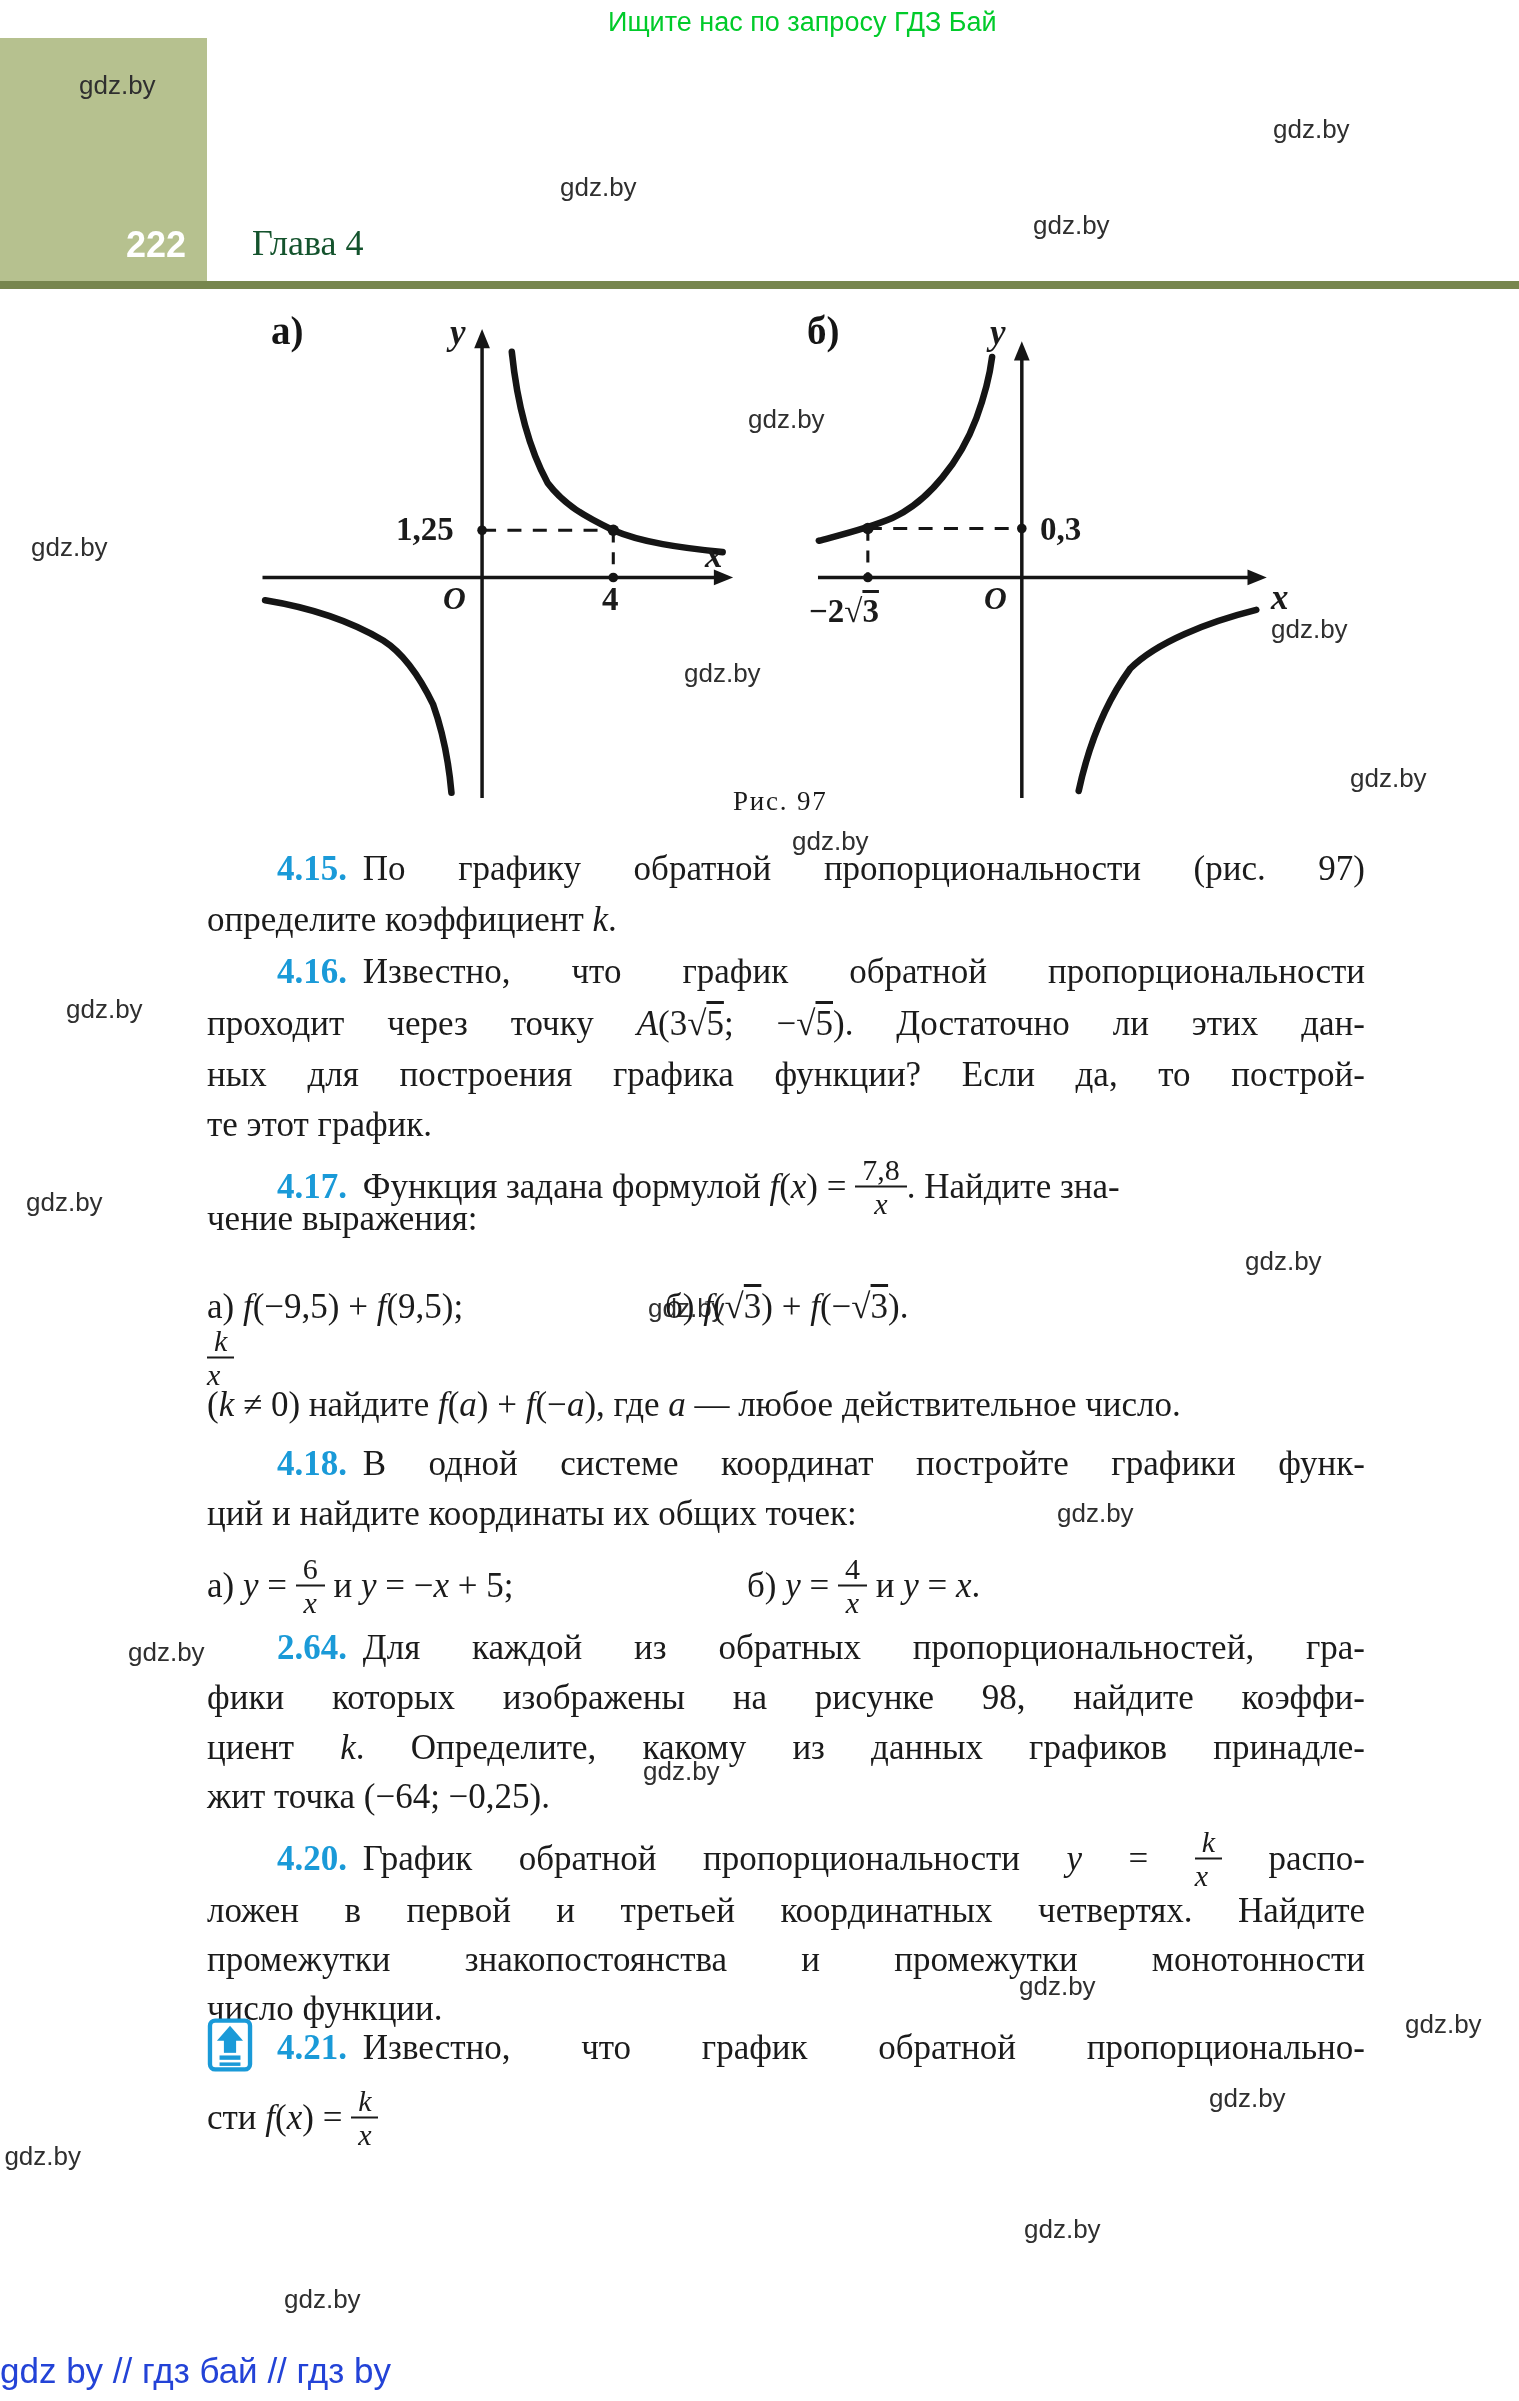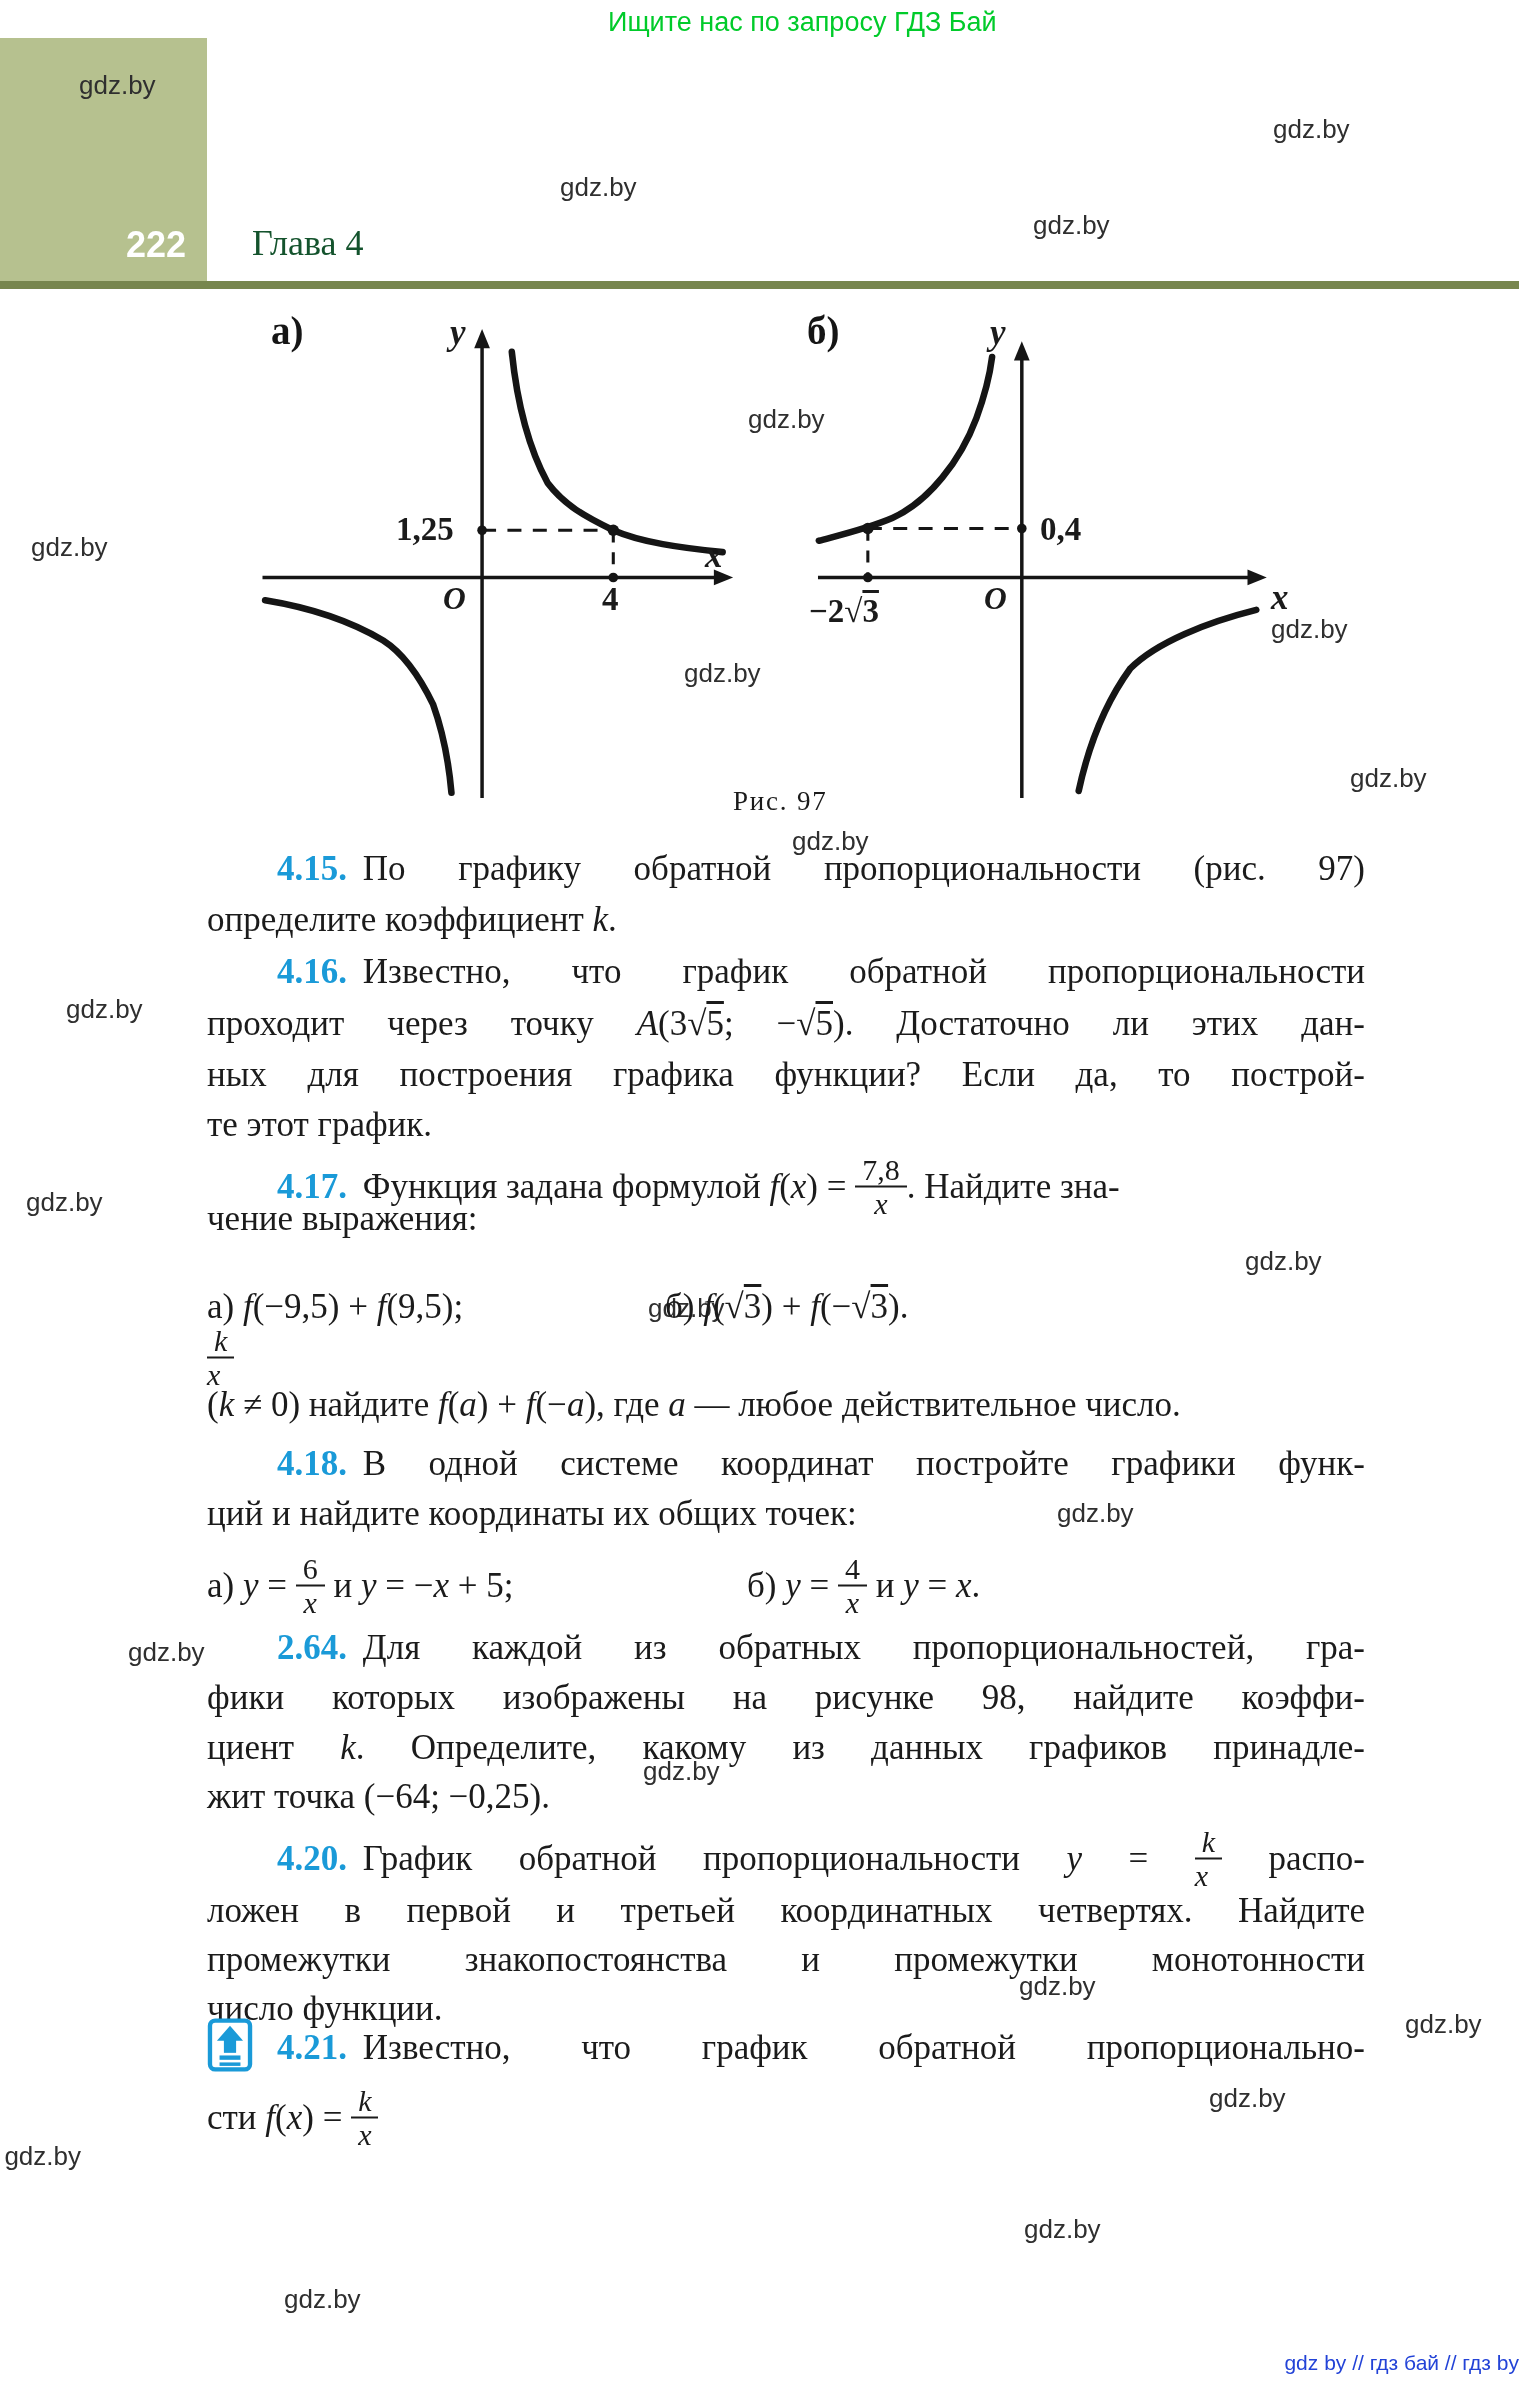--- a/index.html
+++ b/index.html
@@ -26,22 +26,22 @@
   .just{white-space:normal;text-align:justify;text-align-last:justify}
   .num{color:#1a9ad8;font-weight:bold;padding-right:15.8px}
   .ov{text-decoration:overline}
   i{font-style:italic}
   .frac{display:inline-block;vertical-align:middle;text-align:center;font-size:30px;
         line-height:1.08;transform:translateY(-3.5px)}
   .frac .t{display:block;padding:0 7px;border-bottom:2.6px solid #1b1b1b}
   .frac .b{display:block}
   .item-b{left:665px;width:auto}
   .item-b18{left:747px;width:auto}
-  .footer{position:absolute;left:0;top:2351px;width:1519px;text-align:right;
-          font-family:"Liberation Sans",sans-serif;font-size:21px;color:#2343d7}
+  .footer{position:absolute;left:0;top:2351px;width:1519px;text-align:left;
+          font-family:"Liberation Sans",sans-serif;font-size:35px;color:#2343d7}
   .p421icon{position:absolute;left:207px;top:2018px}
 </style>
 </head>
 <body>
 
 <div class="toplink">Ищите нас по запросу ГДЗ Бай</div>
 
 <div class="gbox"></div>
 <div class="pageno">222</div>
 <div class="chapter">Глава 4</div>
@@ -105,21 +105,21 @@
 <div class="flab" style="left:271px;top:308px">а)</div>
 <div class="flab" style="left:807px;top:308px">б)</div>
 <div class="axlab" style="left:450px;top:313px">y</div>
 <div class="axlab" style="left:990px;top:313px">y</div>
 <div class="axlab" style="left:705px;top:536px">x</div>
 <div class="axlab" style="left:1271px;top:578px">x</div>
 <div class="olab" style="left:443px;top:581px">O</div>
 <div class="olab" style="left:984px;top:581px">O</div>
 <div class="nlab" style="left:396px;top:511px">1,25</div>
 <div class="nlab" style="left:602px;top:581px">4</div>
-<div class="nlab" style="left:1040px;top:511px">0,4</div>
+<div class="nlab" style="left:1040px;top:511px">0,3</div>
 <div class="nlab" style="left:809px;top:593px">−2√<span class="ov">3</span></div>
 <div class="caption">Рис. 97</div>
 
 <div class="line ind just" style="top:847px"><span class="num">4.15.</span><span>По графику обратной пропорциональности (рис. 97)</span></div>
 <div class="line" style="top:898px"><span>определите коэффициент <i>k</i>.</span></div>
 
 <div class="line ind just" style="top:950px"><span class="num">4.16.</span><span>Известно, что график обратной пропорциональности</span></div>
 <div class="line just" style="top:1002px"><span>проходит через точку <i>A</i>(3√<span class="ov">5</span>;  −√<span class="ov">5</span>). Достаточно ли этих дан-</span></div>
 <div class="line just" style="top:1053px"><span>ных для построения графика функции? Если да, то построй-</span></div>
 <div class="line" style="top:1103px"><span>те этот график.</span></div>

